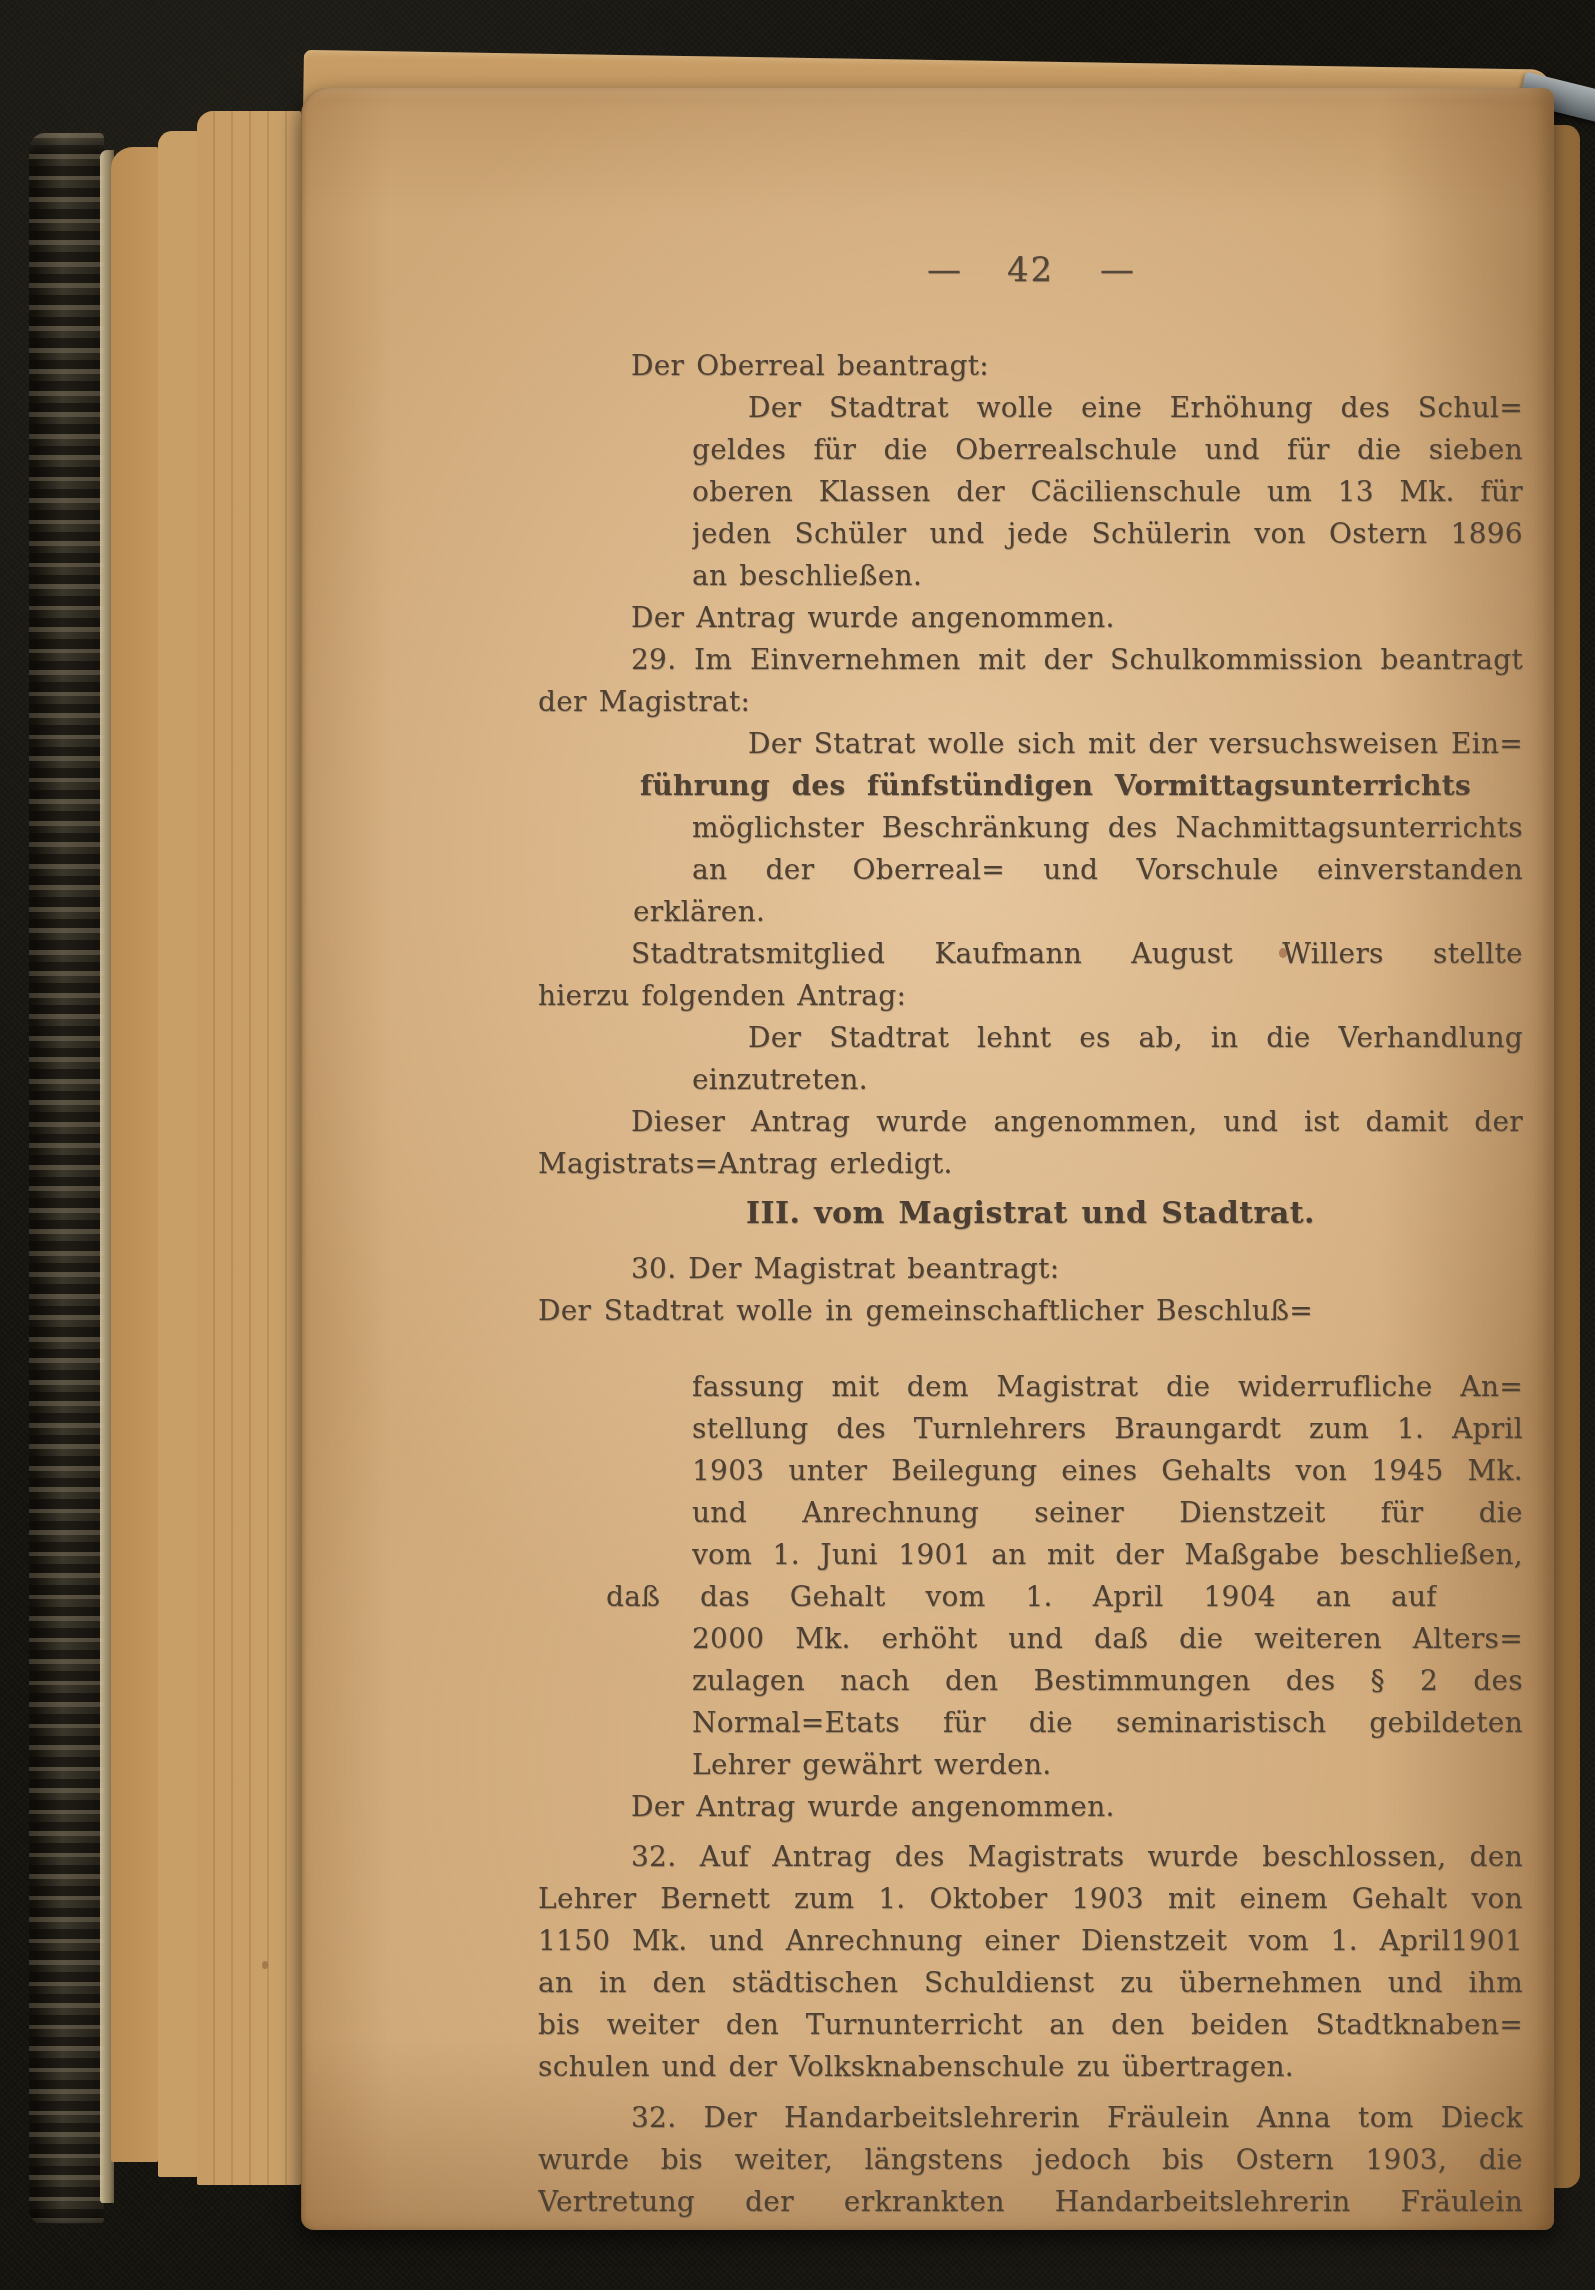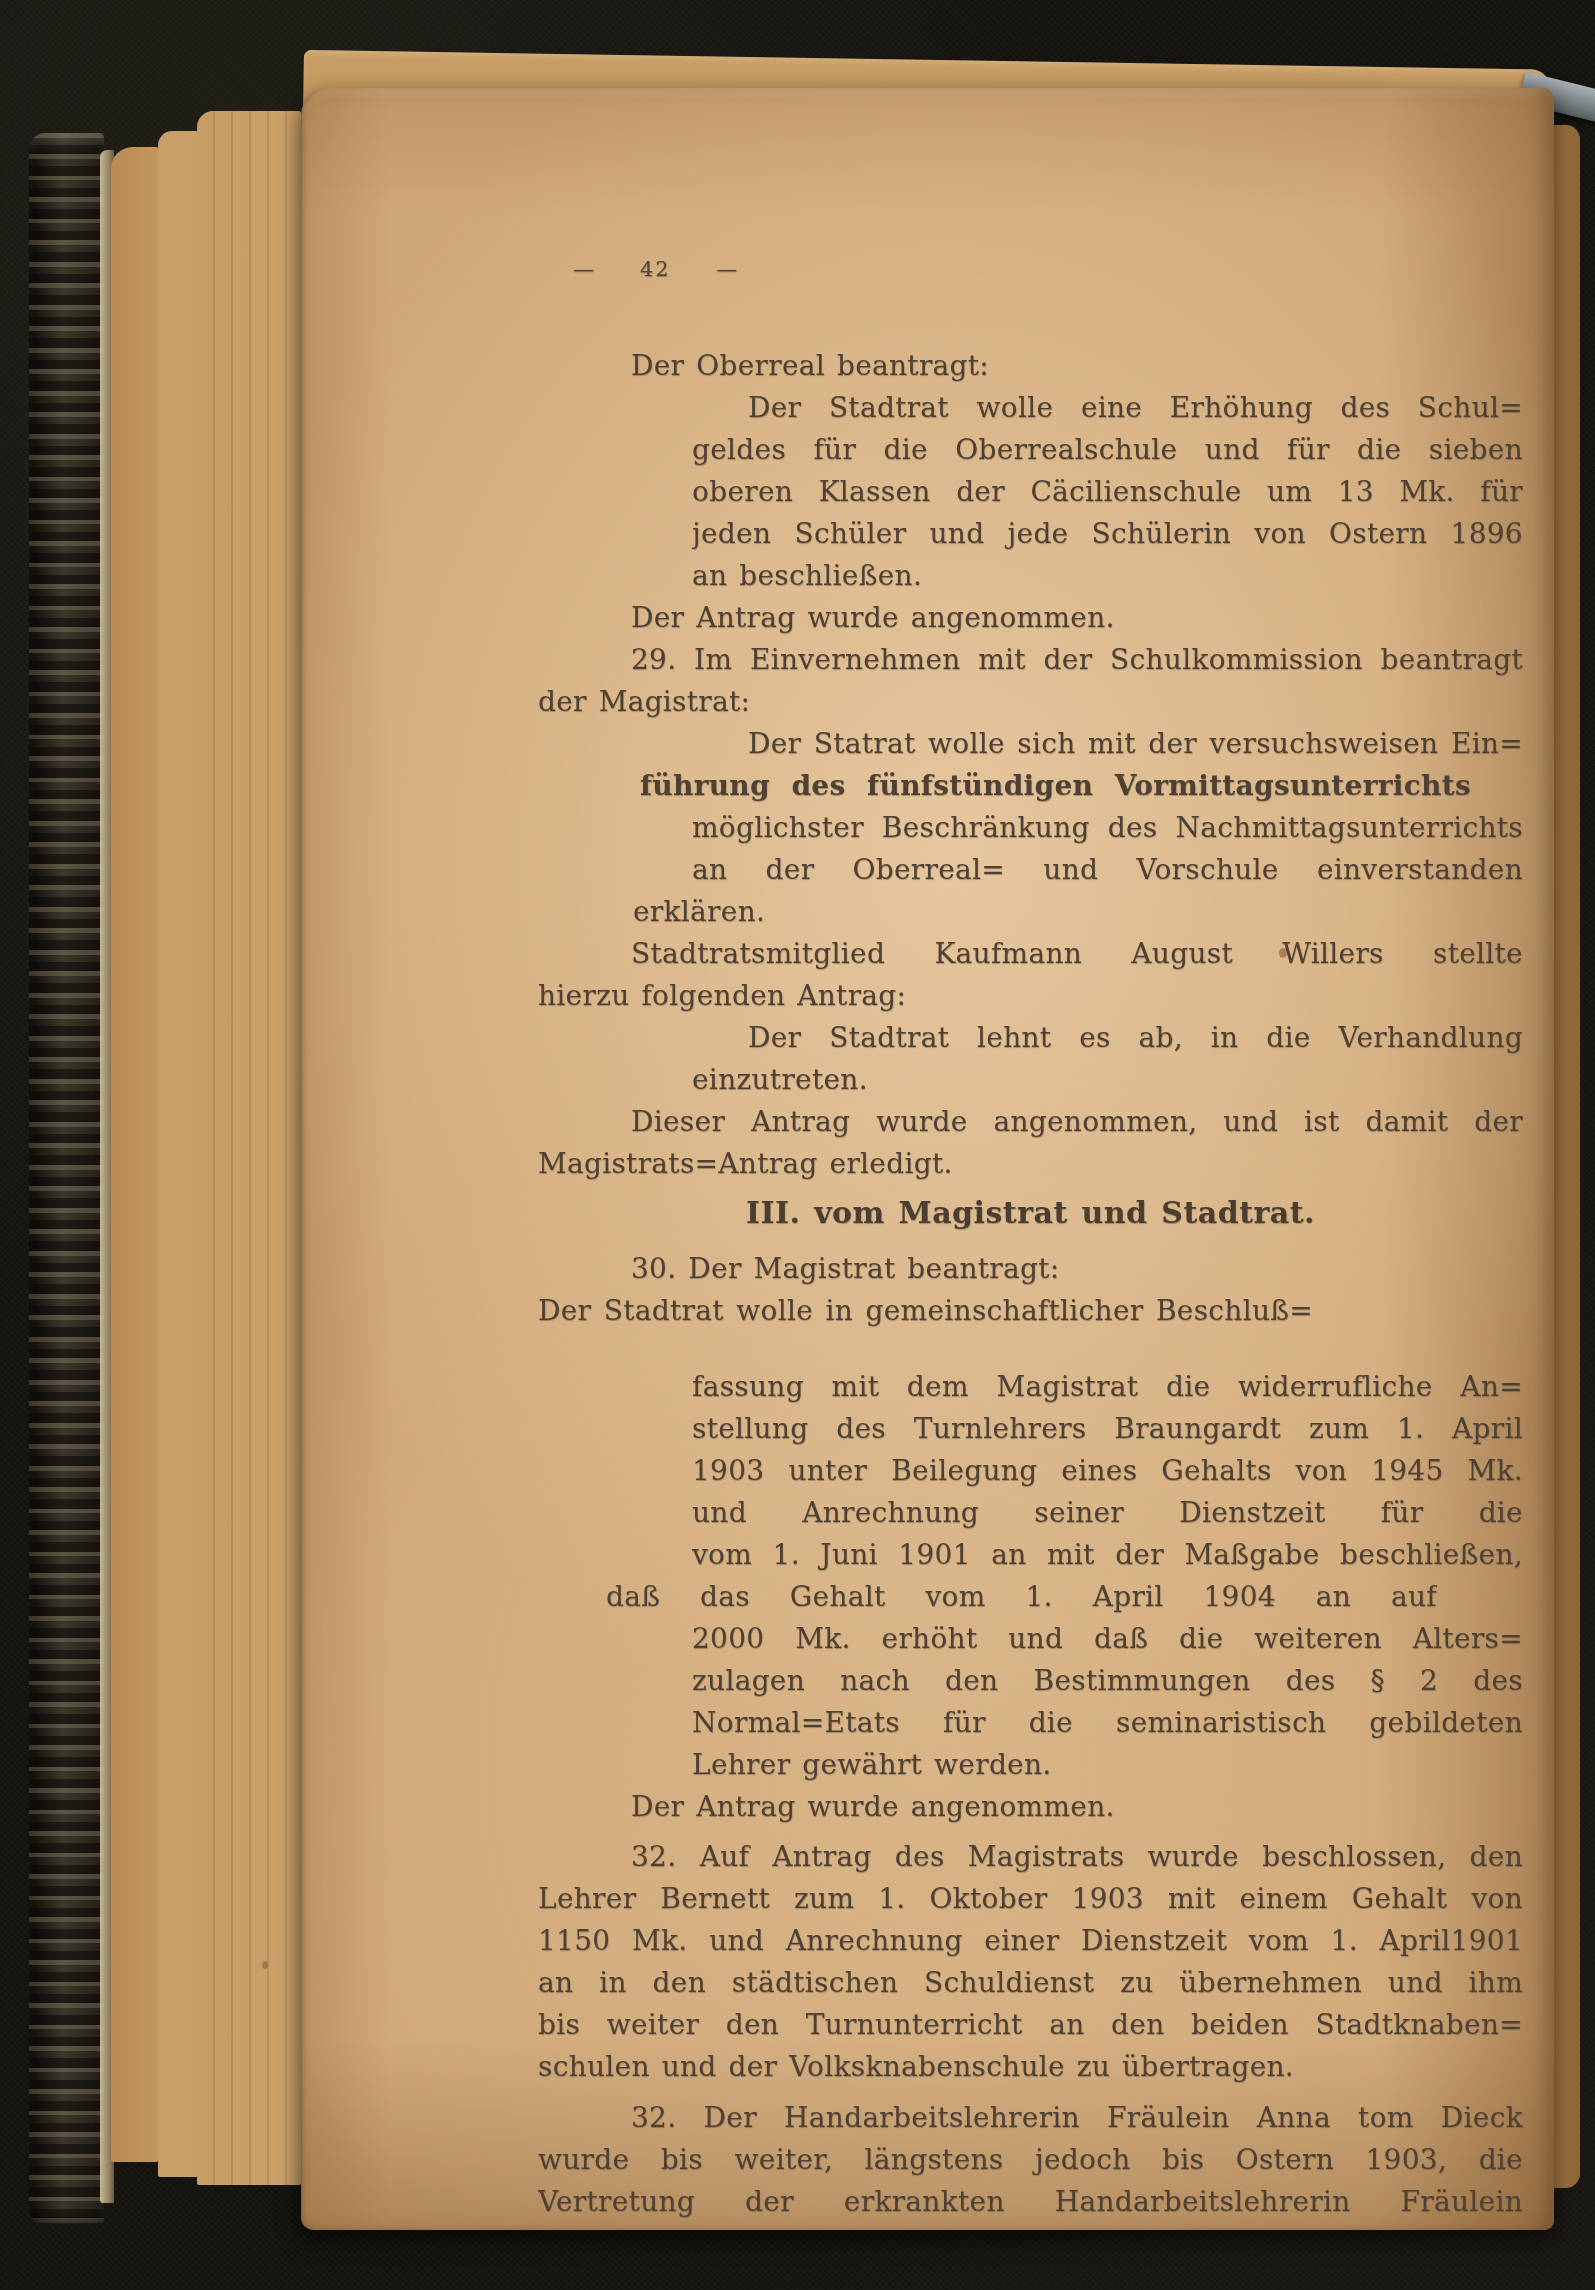--- a/index.html
+++ b/index.html
@@ -63,22 +63,22 @@
       linear-gradient(to bottom, rgba(150,105,55,.28) 0%, rgba(150,105,55,0) 6%, rgba(150,105,55,0) 91%, rgba(110,70,30,.34) 100%);
     border-radius:27px 10.7px 9px 12.5px;
     border-left:1.8px solid rgba(115,80,42,.45);
     box-shadow:
       inset -14.3px 0 23px -10.7px rgba(80,50,20,.55),
       inset 3.6px 0 6.3px -2.7px rgba(95,62,30,.45),
       inset 0 7.2px 12.5px -7.2px rgba(245,220,185,.5),
       0 9px 23px rgba(0,0,0,.65);
   }
   .pageno{
-    position:absolute;left:248px;top:163px;width:985px;
-    color:#544639;font-size:21px;line-height:36px;
+    position:absolute;left:236px;top:163px;width:985px;text-align:center;
+    color:#544639;font-size:34px;line-height:36px;
     text-shadow:0.4px 0.5px 0.8px rgba(74,58,44,.45);
   }
   .pageno span{margin:0 23px;}
   .pageno .num{letter-spacing:1.8px;}
   .col{position:absolute;left:236px;top:257px;width:985px;color:#4e4134;}
   .ln{
     height:42px;line-height:42px;font-size:28px;overflow:hidden;
     letter-spacing:0.3px;word-spacing:2.7px;white-space:normal;
     text-shadow:0.4px 0.5px 0.8px rgba(78,62,46,.4);
   }

